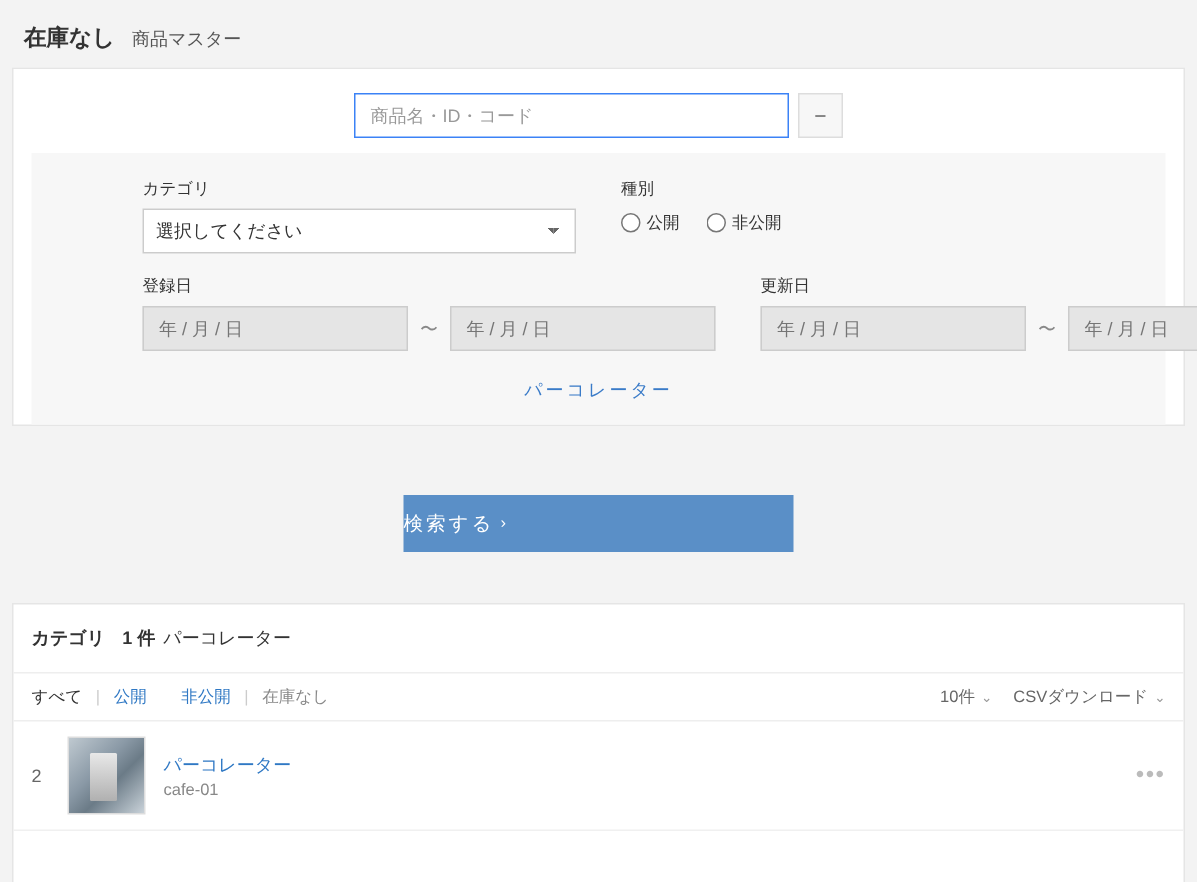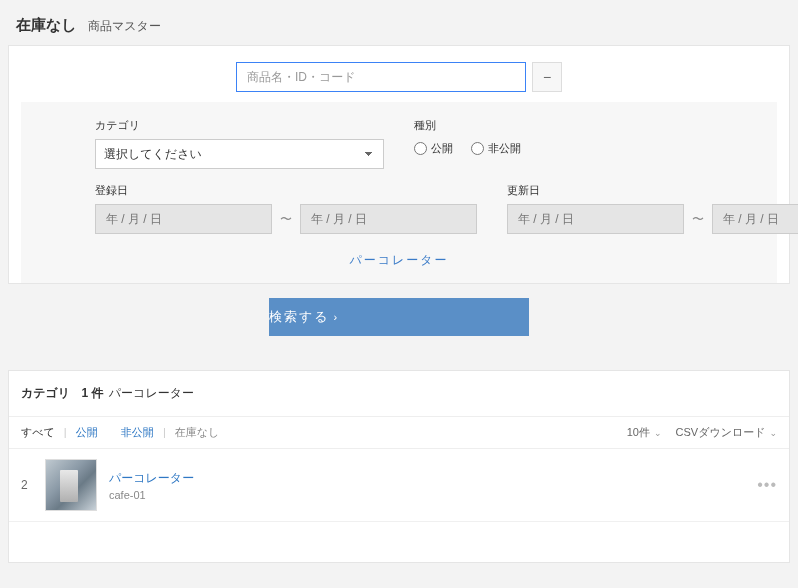--- a/index.html
+++ b/index.html
@@ -20,21 +20,21 @@
 .lbl { font-size: 11px; color: #333; margin-bottom: 6px; display: block; }
 .sel { width: 100%; height: 30px; border: 1px solid #ccc; background: #fff; padding: 0 8px; font-size: 12px; color: #333; appearance: none; -webkit-appearance: none; background-image: linear-gradient(45deg, transparent 50%, #666 50%), linear-gradient(135deg, #666 50%, transparent 50%); background-position: calc(100% - 14px) 12px, calc(100% - 10px) 12px; background-size: 4px 4px, 4px 4px; background-repeat: no-repeat; }
 .radios { display: flex; gap: 18px; padding-top: 2px; font-size: 11px; color: #333; }
 .radio-item { display: flex; align-items: center; gap: 4px; }
 .date-range { display: flex; align-items: center; gap: 8px; }
 .date-in { flex: 1; height: 30px; border: 1px solid #ccc; background: #e5e5e5; padding: 0 10px; font-size: 12px; color: #333; }
 .date-sep { color: #888; }
 .clear-link { text-align: center; padding: 4px 0 0; }
 .clear-link a { color: #3a7bc8; font-size: 12px; text-decoration: none; letter-spacing: 2px; cursor: pointer; }
 .search-btn-wrap { text-align: center; padding: 14px 0; background: #f3f3f3; }
-.search-btn { background: #5a8fc7; color: #fff; border: none; width: 260px; height: 38px; font-size: 13px; letter-spacing: 2px; cursor: pointer; display: inline-flex; align-items: center; justify-content: flex-start; gap: 4px; }
+.search-btn { background: #5a8fc7; color: #fff; border: none; width: 260px; height: 38px; font-size: 13px; letter-spacing: 2px; cursor: pointer; display: inline-flex; align-items: center; justify-content: flex-start; gap: 4px; margin-top: 32px; }
 .chev { font-size: 11px; }
 .results { background: #fff; margin: 20px 8px 0; border: 1px solid #e5e5e5; }
 .res-head { padding: 14px 12px; border-bottom: 1px solid #eee; font-size: 12px; }
 .res-head .ttl { font-weight: bold; margin-right: 8px; }
 .res-head .cnt { font-weight: bold; margin-right: 2px; }
 .res-sub { display: flex; align-items: center; justify-content: space-between; padding: 8px 12px; border-bottom: 1px solid #eee; font-size: 11px; }
 .filters a { text-decoration: none; cursor: pointer; }
 .filters .f-all { color: #333; }
 .filters .f-pub { color: #2f78c4; }
 .filters .f-unpub { color: #2f78c4; }

